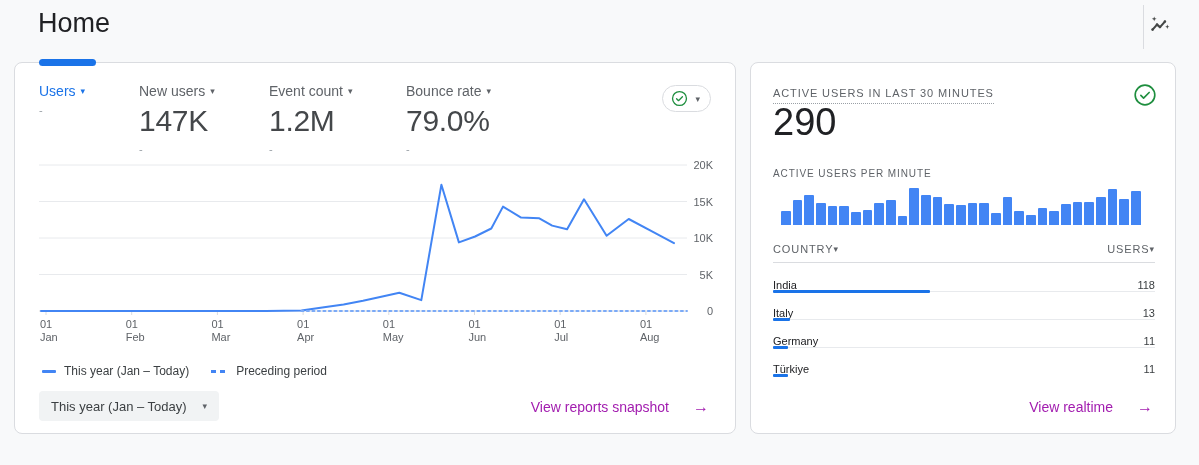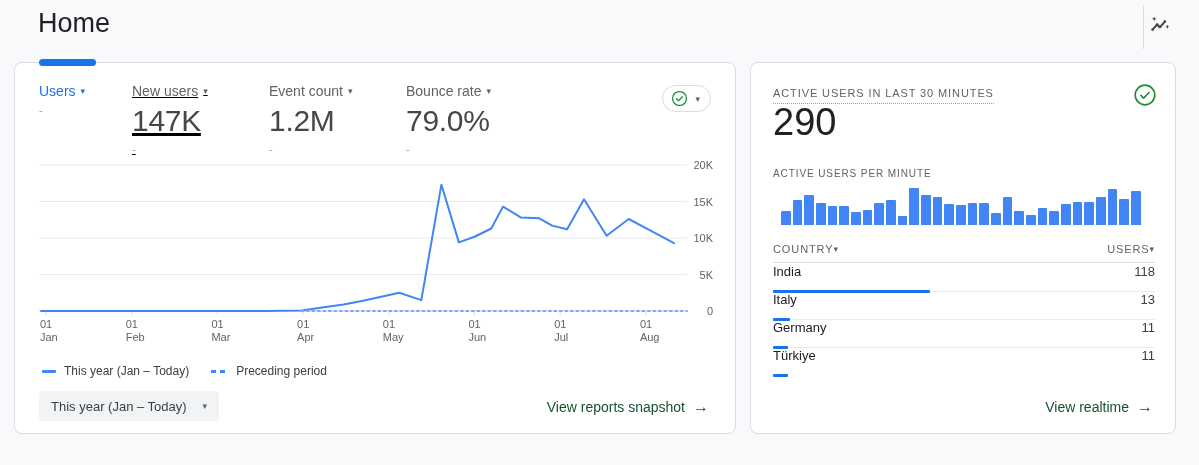--- a/index.html
+++ b/index.html
@@ -37,42 +37,42 @@
 
   .legend{position:absolute;left:27px;top:301px;display:flex;align-items:center;gap:22px;font-size:12px;color:#3c4043}
   .legend-item{display:flex;align-items:center;gap:8px}
   .swatch-solid{width:14px;height:3px;background:#4285f4;border-radius:1px}
   .swatch-dashed{width:17px;height:3px;background:repeating-linear-gradient(90deg,#4285f4 0 5px,transparent 5px 9px)}
 
   .date-chip{position:absolute;left:24px;top:328px;height:30px;display:flex;align-items:center;gap:16px;padding:0 12px;
              background:#f1f3f4;border:none;border-radius:4px;font-size:13px;color:#3c4043;cursor:pointer;font-family:inherit}
   .date-chip .caret{font-size:9px;color:#5f6368}
 
-  .link{position:absolute;display:flex;align-items:center;gap:8px;font-size:14px;color:#14532d;cursor:pointer;text-decoration:none}
+  .link{position:absolute;display:flex;align-items:center;gap:24px;font-size:14px;color:#a21caf;cursor:pointer;text-decoration:none}
   .link .arrow{font-size:16px;line-height:1}
   .link-snapshot{right:26px;top:336px}
   .link-realtime{right:22px;top:336px}
 
   .rt-title{position:absolute;left:22px;top:24px;font-size:11px;letter-spacing:.9px;color:#5f6368;
             border-bottom:1px dotted #9aa0a6;padding-bottom:4px}
   .rt-check{position:absolute;right:18px;top:20px;width:24px;height:24px}
   .rt-value{position:absolute;left:22px;top:38px;font-size:38px;font-weight:400;color:#202124}
   .rt-subtitle{position:absolute;left:22px;top:105px;font-size:10px;letter-spacing:.9px;color:#5f6368}
 
   .rt-bars{position:absolute;left:30px;top:124px;width:360px;height:38px;display:flex;align-items:flex-end;gap:2px}
   .rt-bars .bar{flex:1;background:#4285f4;border-radius:1px 1px 0 0}
 
   .rt-table-head{position:absolute;left:22px;top:180px;width:382px;display:flex;justify-content:space-between;
                  font-size:11px;letter-spacing:.9px;color:#5f6368;padding-bottom:7px;border-bottom:1px solid #dadce0}
   .head-cell{display:flex;align-items:center;cursor:pointer}
   .head-cell .caret{font-size:9px}
 
   .rt-rows{position:absolute;left:22px;top:201px;width:382px}
-  .rt-row{position:relative;display:flex;justify-content:space-between;align-items:flex-start;height:27px;
-          border-bottom:1px solid #e8eaed;font-size:13px;color:#202124}
+  .rt-row{position:relative;display:flex;justify-content:space-between;align-items:flex-end;height:27px;
+          border-bottom:1px solid #e8eaed;font-size:11px;color:#202124}
   .rt-row:last-child{border-bottom:none}
   .rt-row .users{color:#3c4043}
   .country-bar{position:absolute;left:0;bottom:-2px;height:3px;background:#1a73e8;border-radius:1px}
 </style>
 </head>
 <body>
 
 <div>
 
   <h1 class="page-title">Home</h1>
@@ -93,21 +93,21 @@
     <div class="tab-indicator"></div>
 
     <div id="metrics">
         <div class="metric selected" style="left: 24px;">
           <div class="mlabel">
             <span>Users</span>
             <span class="caret">▾</span>
           </div>
           <div class="delta">-</div>
         </div>
-        <div class="metric" style="left: 117px; text-decoration: underline;">
+        <div class="metric" style="left: 124px;">
           <div class="mlabel">
             <span>New users</span>
             <span class="caret">▾</span>
           </div>
           <div class="value">147K</div>
           <div class="delta">-</div>
         </div>
         <div class="metric" style="left: 254px;">
           <div class="mlabel">
             <span>Event count</span>

